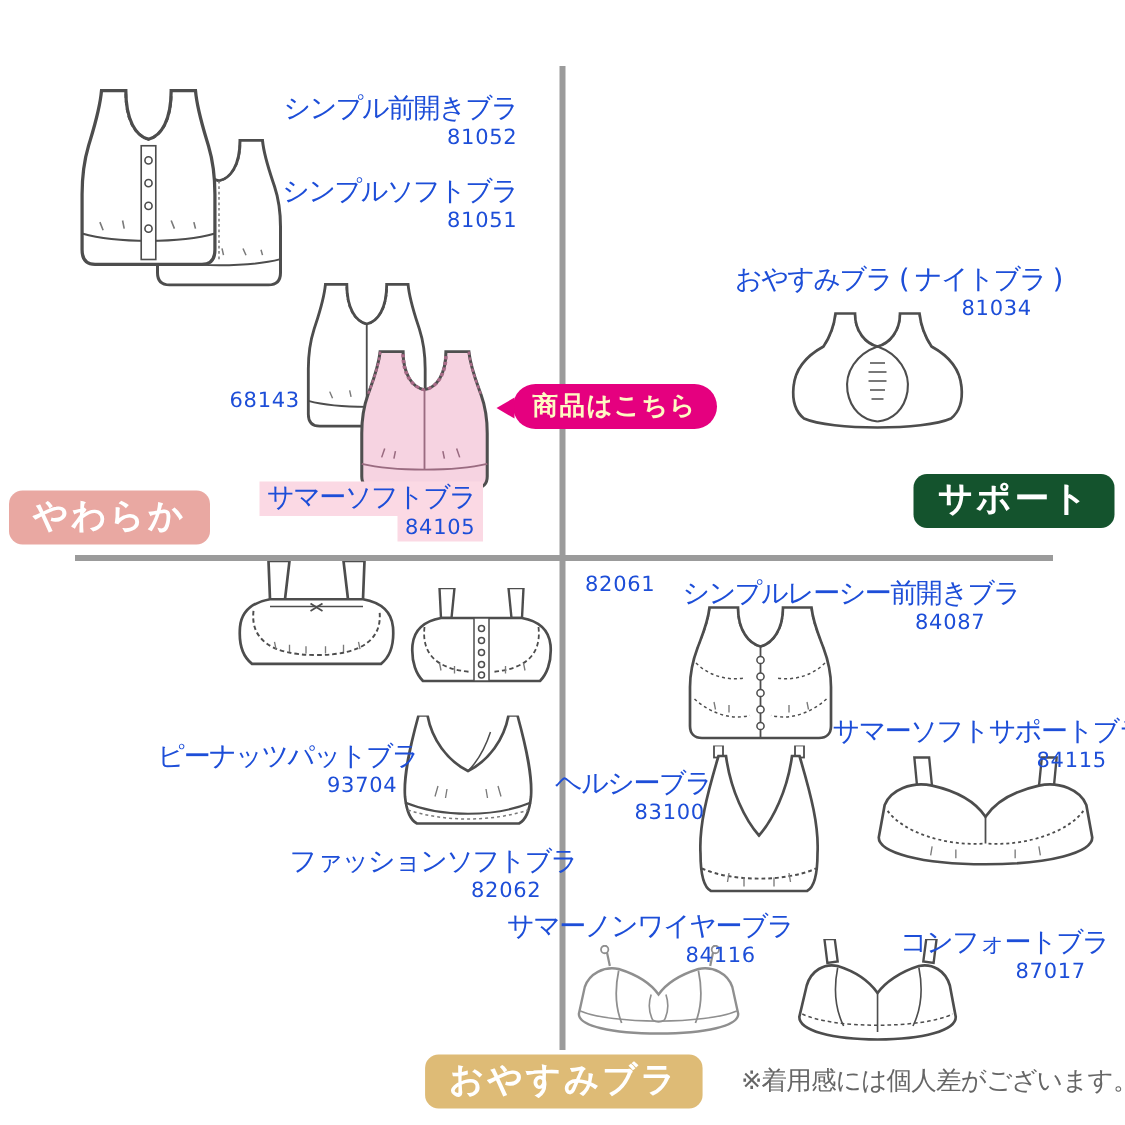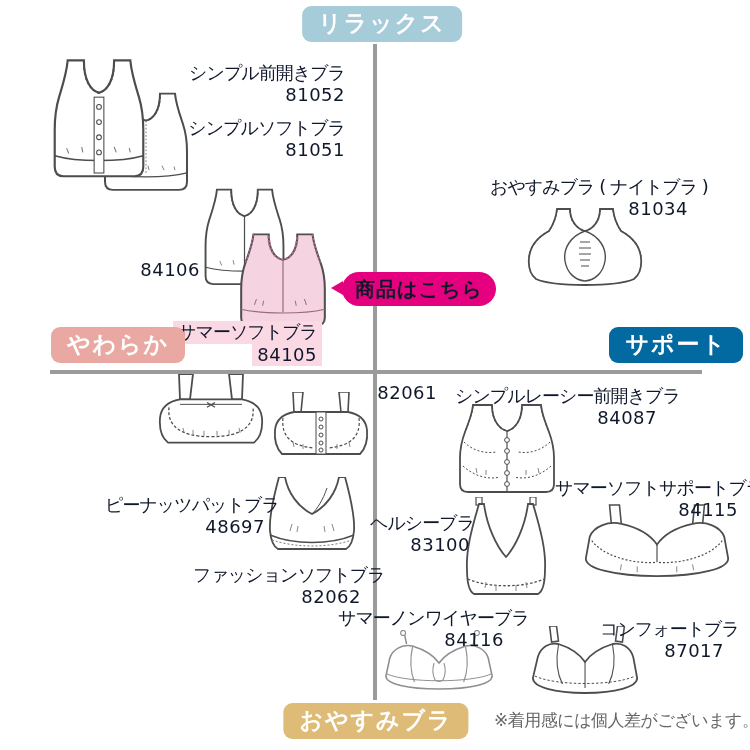--- a/index.html
+++ b/index.html
@@ -6,27 +6,27 @@
   #canvas{
     position:relative;width:750px;height:750px;background:#fff;overflow:hidden;
     font-family:"DejaVu Sans","Liberation Sans",sans-serif;
   }
   .axis-line{position:absolute;background:#9b9b9b;z-index:1;}
   .badge{
     position:absolute;z-index:4;color:#fff;font-weight:bold;font-size:23px;
     letter-spacing:2px;padding:4px 16px;border-radius:9px;line-height:1.2;
     white-space:nowrap;
   }
-  .plabel{position:absolute;z-index:3;color:#0f172a;text-align:right;line-height:1.2;}
+  .plabel{position:absolute;z-index:3;color:#1d4ed8;text-align:right;line-height:1.2;}
   .pname{font-size:18px;letter-spacing:-1px;white-space:nowrap;}
-  .pcode{font-size:18px;letter-spacing:0.5px;}
+  .pcode{font-size:14px;letter-spacing:0.5px;}
   .hl{display:inline-block;padding:0 5px 1px 5px;background:#fbd9e4;}
   .callout{
-    position:absolute;left:342px;top:272px;z-index:5;background:#e5007f;color:#0f172a;
-    font-weight:bold;font-size:20px;letter-spacing:1px;padding:5px 13px;
+    position:absolute;left:342px;top:256px;z-index:5;background:#e5007f;color:#fef9c3;
+    font-weight:bold;font-size:17px;letter-spacing:1px;padding:5px 13px;
     border-radius:17px;white-space:nowrap;line-height:1.2;
   }
   .callout .arrow{
     position:absolute;left:-11px;top:9px;width:0;height:0;
     border-top:7px solid transparent;border-bottom:7px solid transparent;
     border-right:12px solid #e5007f;
   }
   .bra{position:absolute;z-index:2;}
   .bra svg{display:block;width:100%;height:100%;}
   .note{
@@ -35,23 +35,22 @@
   }
 </style>
 </head>
 <body>
 
 <div id="canvas">
 
   <div class="axis-line" style="left: 373px; top: 44px; width: 4px; height: 656px; background-color: rgb(155, 155, 155);"></div>
   <div class="axis-line" style="left: 50px; top: 370px; width: 652px; height: 4px; background-color: rgb(155, 155, 155);"></div>
 
-  <div class="badge" style="left: 382px; top: 6px; transform: translateX(-50%); background-color: rgb(167, 204, 217);">リラックス</div>
-  <div class="badge" style="left: 6px; top: 327px; background-color: rgb(233, 168, 162); margin-left: 45px;">やわらか</div>
-  <div class="badge" style="right: 7px; top: 327px; background-color: #0369a1;">サポート</div>
+  <div class="badge" style="left: 6px; top: 327px; background-color: rgb(233, 168, 162);">やわらか</div>
+  <div class="badge" style="right: 7px; top: 316px; background-color: #14532d;">サポート</div>
   <div class="badge" style="left: 376px; top: 703px; transform: translateX(-50%); background-color: rgb(222, 187, 118);">おやすみブラ</div>
 
   <div class="bra" style="left:96px;top:90px;width:100px;height:108px;">
     <svg viewBox="0 0 100 120" preserveAspectRatio="none">
       <path d="M21,4 C20,16 16,28 13,38 C10,48 9,58 9,68 L9,102 C9,108 12,111 17,111 L83,111 C88,111 91,108 91,102 L91,68 C91,58 90,48 87,38 C84,28 80,16 79,4 L64,4 C64,22 58,32 50,34 C42,32 36,22 36,4 Z" fill="#fff" stroke="#4d4d4d" stroke-width="2"></path>
       <path d="M36,6 C36,22 42,32 50,34 C58,32 64,22 64,6" fill="none" stroke="#4d4d4d" stroke-width="1.6" stroke-dasharray="2.5,2"></path>
       <path d="M50,34 L50,92" fill="none" stroke="#7a7a7a" stroke-width="1" stroke-dasharray="2,2"></path>
       <path d="M9,92 C30,98 70,98 91,92" fill="none" stroke="#4d4d4d" stroke-width="1.4"></path>
       <path d="M22,85 l2,5 M36,84 l1,5 M52,84 l1,5 M66,84 l2,5 M78,85 l1,4" stroke="#7a7a7a" stroke-width="1"></path>
     </svg>
@@ -206,35 +205,35 @@
     <div class="pname">シンプルソフトブラ</div>
     <div class="pcode">81051</div>
   </div>
 
   <div class="plabel" style="left:490px;top:176px;width:198px;">
     <div class="pname">おやすみブラ ( ナイトブラ )</div>
     <div class="pcode">81034</div>
   </div>
 
   <div class="plabel" style="left:58px;top:259px;width:142px;">
-    <div class="pcode">84106</div>
+    <div class="pcode">68143</div>
   </div>
 
   <div class="plabel" style="left:170px;top:321px;width:152px;text-align:right;">
     <div class="pname"><span class="hl" style="background-color: rgb(251, 217, 228);">サマーソフトブラ</span></div>
     <div class="pcode"><span class="hl" style="background-color: rgb(251, 217, 228);">84105</span></div>
   </div>
 
   <div class="plabel" style="left:265px;top:382px;width:172px;">
     <div class="pcode">82061</div>
   </div>
 
   <div class="plabel" style="left:105px;top:466px;width:160px;margin-top:28px;">
     <div class="pname">ピーナッツパットブラ</div>
-    <div class="pcode">48697</div>
+    <div class="pcode">93704</div>
   </div>
 
   <div class="plabel" style="left:193px;top:564px;width:168px;">
     <div class="pname">ファッションソフトブラ</div>
     <div class="pcode">82062</div>
   </div>
 
   <div class="plabel" style="left:455px;top:385px;width:202px;">
     <div class="pname">シンプルレーシー前開きブラ</div>
     <div class="pcode">84087</div>

